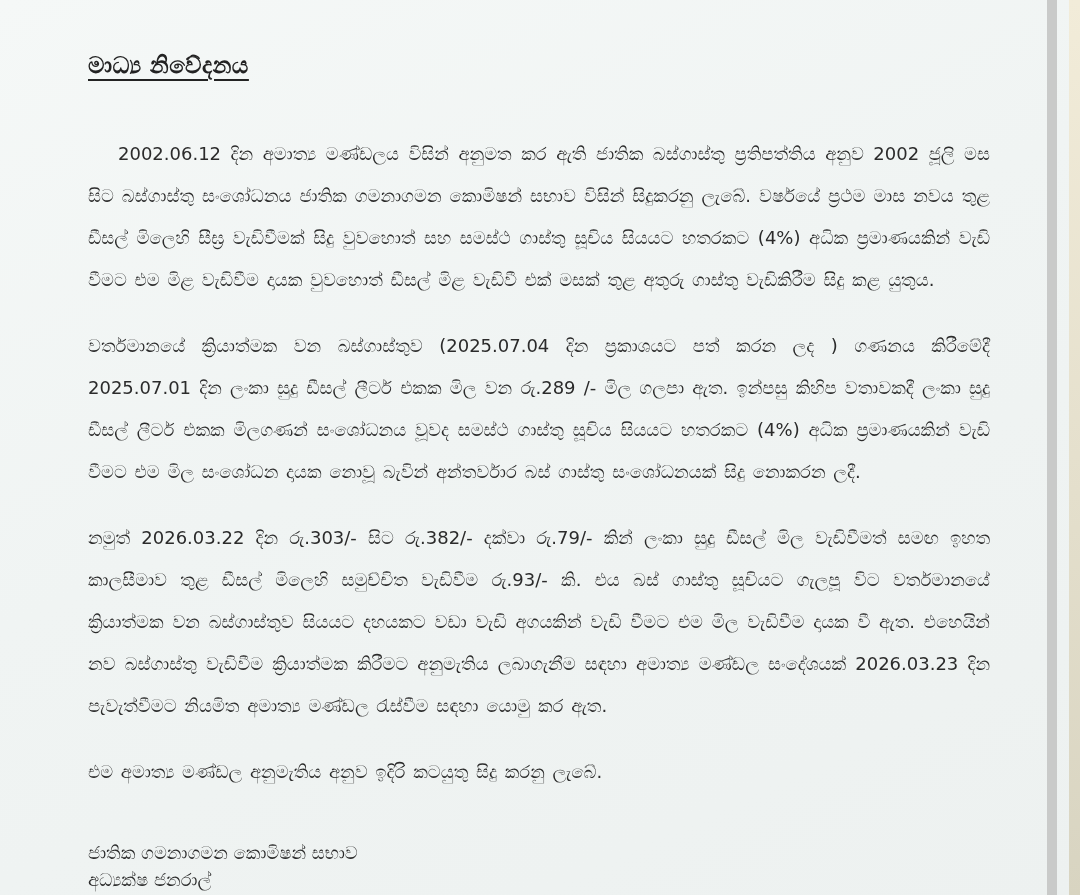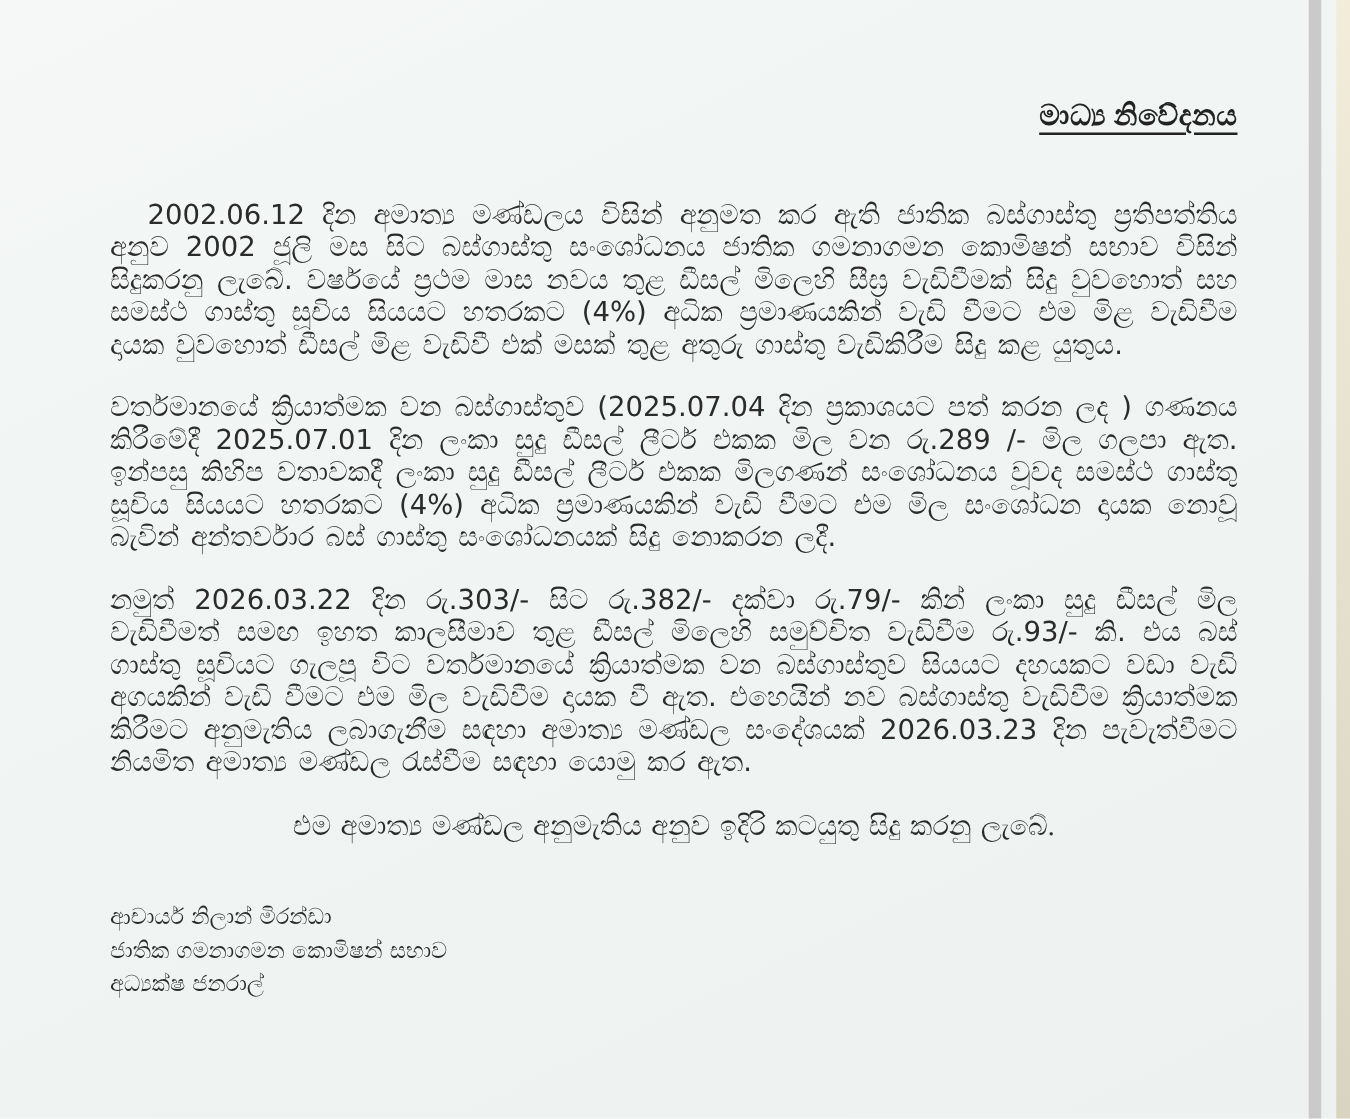--- a/index.html
+++ b/index.html
@@ -42,46 +42,44 @@
     background: linear-gradient(180deg, #f2ecd9 0%, #e4dfcc 55%, #d8d4c1 100%);
   }
   .content {
     position: absolute;
     left: 88px;
     top: 0;
     width: 902px;
     color: #2b2b2b;
   }
   .doc-title {
-    margin: 80px 0 0 0;
-    text-align: right;
+    margin: 52px 0 0 0;
+    text-align: left;
     font-size: 23px;
     font-weight: bold;
     letter-spacing: 0.5px;
     text-decoration: underline;
     text-underline-offset: 6px;
     text-decoration-thickness: 1.5px;
     color: #232323;
-    font-family: Liberation Serif, serif;
   }
   p.body-par {
-    font-size: 22px;
-    line-height: 26px;
+    font-size: 18px;
+    line-height: 42px;
     text-align: justify;
     margin: 0 0 24px 0;
     word-spacing: 2px;
   }
   p.first-par {
     margin-top: 54px;
     text-indent: 30px;
   }
   p.closing-par {
-    text-align: center;
+    text-align: left;
     margin-bottom: 0;
-    font-family: Liberation Serif, serif;
   }
   .signature-block {
     margin-top: 46px;
     font-size: 18px;
     line-height: 27px;
   }
   .signature-block div {
     white-space: nowrap;
   }
 </style>
@@ -96,21 +94,20 @@
 
     <p class="body-par first-par">2002.06.12 දින අමාත්‍ය මණ්ඩලය විසින් අනුමත කර ඇති ජාතික බස්ගාස්තු ප්‍රතිපත්තිය අනුව 2002 ජූලි මස සිට බස්ගාස්තු සංශෝධනය ජාතික ගමනාගමන කොමිෂන් සභාව විසින් සිදුකරනු ලැබේ. වර්ෂයේ ප්‍රථම මාස නවය තුළ ඩීසල් මිලෙහි සීඝ්‍ර වැඩිවීමක් සිදු වුවහොත් සහ සමස්ථ ගාස්තු සූචිය සියයට හතරකට (4%) අධික ප්‍රමාණයකින් වැඩි වීමට එම මිළ වැඩිවීම දායක වුවහොත් ඩීසල් මිළ වැඩිවී එක් මසක් තුළ අතුරු ගාස්තු වැඩිකිරීම සිදු කළ යුතුය.</p>
 
     <p class="body-par">වර්තමානයේ ක්‍රියාත්මක වන බස්ගාස්තුව (2025.07.04 දින ප්‍රකාශයට පත් කරන ලද ) ගණනය කිරීමේදී 2025.07.01 දින ලංකා සුදු ඩීසල් ලීටර් එකක මිල වන රු.289 /- මිල ගලපා ඇත. ඉන්පසු කිහිප වතාවකදී ලංකා සුදු ඩීසල් ලීටර් එකක මිලගණන් සංශෝධනය වූවද සමස්ථ ගාස්තු සූචිය සියයට හතරකට (4%) අධික ප්‍රමාණයකින් වැඩි වීමට එම මිල සංශෝධන දායක නොවූ බැවින් අන්තර්වාර බස් ගාස්තු සංශෝධනයක් සිදු නොකරන ලදී.</p>
 
     <p class="body-par">නමුත් 2026.03.22 දින රු.303/- සිට රු.382/- දක්වා රු.79/- කින් ලංකා සුදු ඩීසල් මිල වැඩිවීමත් සමඟ ඉහත කාලසීමාව තුළ ඩීසල් මිලෙහි සමුච්චිත වැඩිවීම රු.93/- කි. එය බස් ගාස්තු සූචියට ගැලපූ විට වර්තමානයේ ක්‍රියාත්මක වන බස්ගාස්තුව සියයට දහයකට වඩා වැඩි අගයකින් වැඩි වීමට එම මිල වැඩිවීම දායක වී ඇත. එහෙයින් නව බස්ගාස්තු වැඩිවීම ක්‍රියාත්මක කිරීමට අනුමැතිය ලබාගැනීම සඳහා අමාත්‍ය මණ්ඩල සංදේශයක් 2026.03.23 දින පැවැත්වීමට නියමිත අමාත්‍ය මණ්ඩල රැස්වීම සඳහා යොමු කර ඇත.</p>
 
     <p class="body-par closing-par">එම අමාත්‍ය මණ්ඩල අනුමැතිය අනුව ඉදිරි කටයුතු සිදු කරනු ලැබේ.</p>
 
     <div class="signature-block">
-      <div>ආචාර්ය නිලාන් මිරන්ඩා</div>
       <div>ජාතික ගමනාගමන කොමිෂන් සභාව</div>
       <div>අධ්‍යක්ෂ ජනරාල්</div>
     </div>
 
   </div>
 
   <div class="edge-gray"></div>
   <div class="edge-cream"></div>
   <div class="edge-tan"></div>
 

